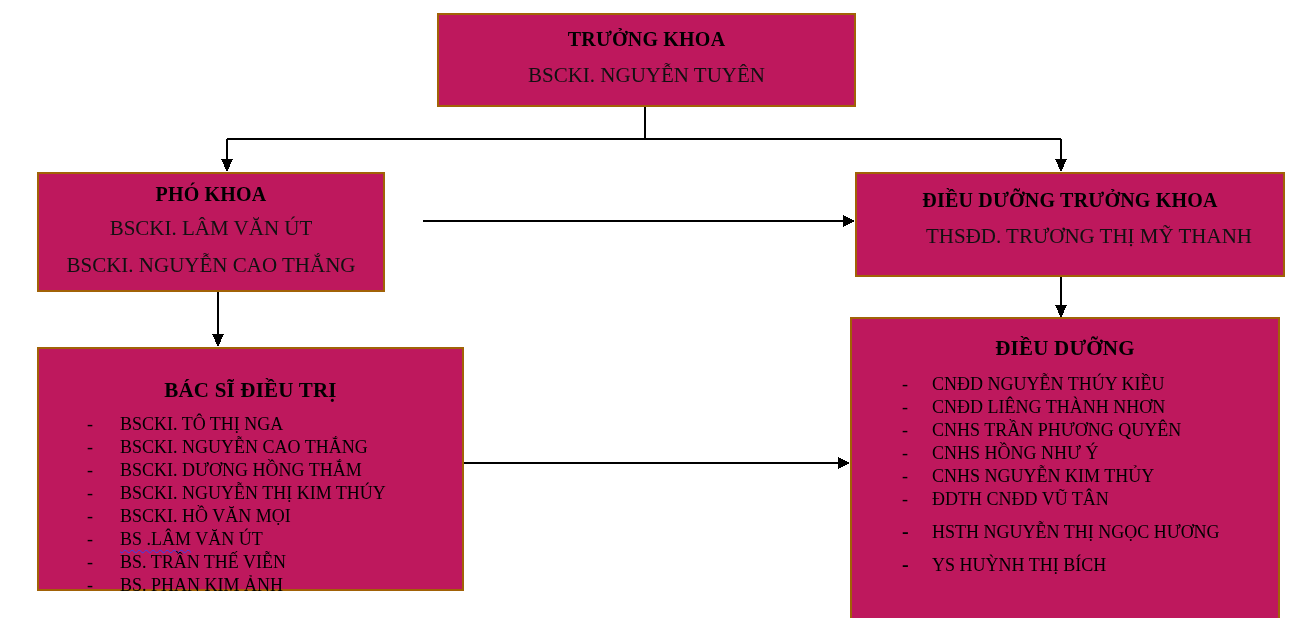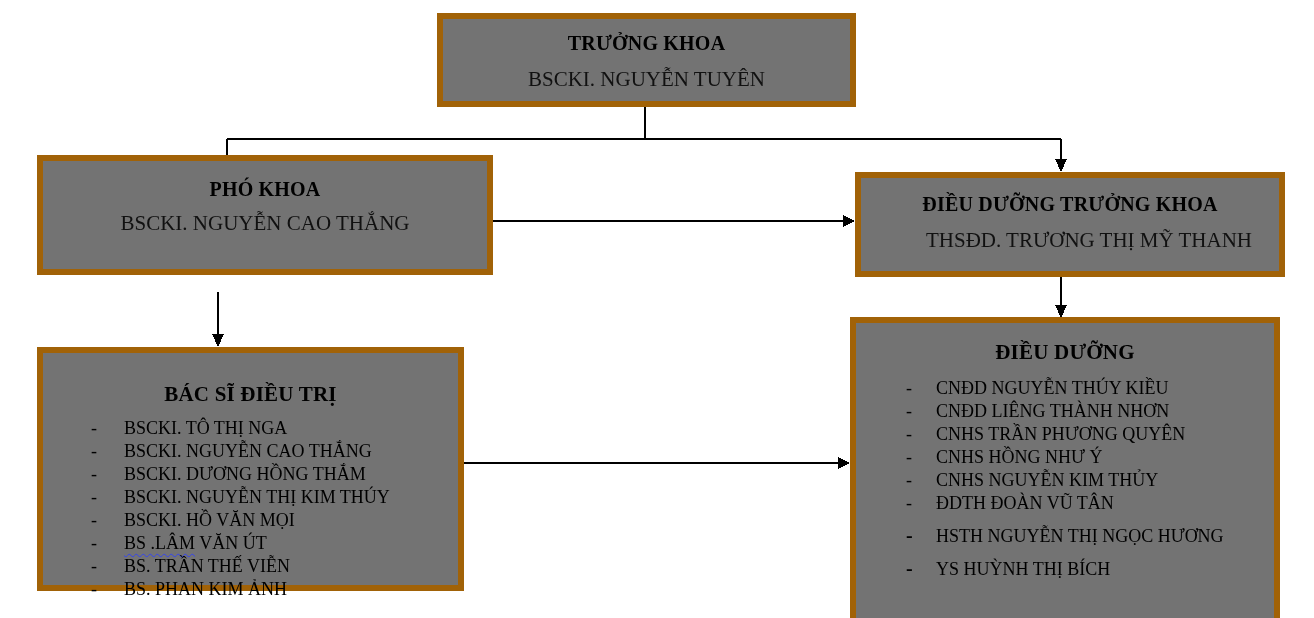--- a/index.html
+++ b/index.html
@@ -7,40 +7,40 @@
     position:relative;
     width:1314px;height:618px;
     background:#ffffff;
     font-family:"Liberation Serif","DejaVu Serif",serif;
     color:#000;
     overflow:hidden;
   }
   .connectors{position:absolute;left:0;top:0;width:1314px;height:618px;pointer-events:none;}
   .orgbox{
     position:absolute;
-    border:6px solid #a16207;
-    background:#737373;
+    border:2px solid #a16207;
+    background:#be185d;
     box-sizing:border-box;
     text-align:center;
   }
   .box-title{
     font-weight:700;
     font-size:20px;
     line-height:32px;
     letter-spacing:.2px;
   }
   .member{
     font-size:21px;
     line-height:37px;
     color:#111;
   }
   
   .box-a{left:437px;top:13px;width:419px;height:94px;padding-top:8px;}
   .box-a .member{line-height:40px;}
-  .box-b{left:37px;top:155px;width:456px;height:120px;padding-top:12px;}
+  .box-b{left:37px;top:172px;width:348px;height:120px;padding-top:4px;}
   .box-c{left:855px;top:172px;width:430px;height:105px;padding-top:10px;}
   .box-c .member{line-height:40px;padding-left:38px;}
   .box-d{left:37px;top:347px;width:427px;height:244px;padding-top:24px;}
   .box-e{left:850px;top:317px;width:430px;height:325px;padding-top:12px;}
   .box-d .box-title,.box-e .box-title{font-size:21px;line-height:34px;}
   
   ul.roster{
     list-style:none;
     margin:6px 0 0 0;
     padding:0 0 0 48px;
@@ -108,20 +108,21 @@
     </g>
   </svg>
 
   <div class="orgbox box-a">
     <div class="box-title">TRƯỞNG KHOA</div>
     <div class="member">BSCKI. NGUYỄN TUYÊN</div>
   </div>
 
   <div class="orgbox box-b">
     <div class="box-title">PHÓ KHOA</div>
+    <div class="member">BSCKI. LÂM VĂN ÚT</div>
     <div class="member">BSCKI. NGUYỄN CAO THẮNG</div>
   </div>
 
   <div class="orgbox box-c">
     <div class="box-title">ĐIỀU DƯỠNG TRƯỞNG KHOA</div>
     <div class="member">THSĐD. TRƯƠNG THỊ MỸ THANH</div>
   </div>
 
   <div class="orgbox box-d">
     <div class="box-title">BÁC SĨ ĐIỀU TRỊ</div>
@@ -179,21 +180,21 @@
         <li>
           <span class="dash">-</span>
           <span class="item-text">CNHS HỒNG NHƯ Ý</span>
         </li>
         <li>
           <span class="dash">-</span>
           <span class="item-text">CNHS NGUYỄN KIM THỦY</span>
         </li>
         <li>
           <span class="dash">-</span>
-          <span class="item-text">ĐDTH ĐOÀN VŨ TÂN</span>
+          <span class="item-text">ĐDTH CNĐD VŨ TÂN</span>
         </li>
         <li class="spaced">
           <span class="dash bold">-</span>
           <span class="item-text">HSTH NGUYỄN THỊ NGỌC HƯƠNG</span>
         </li>
         <li class="spaced">
           <span class="dash bold">-</span>
           <span class="item-text">YS HUỲNH THỊ BÍCH</span>
         </li>
       </ul>

